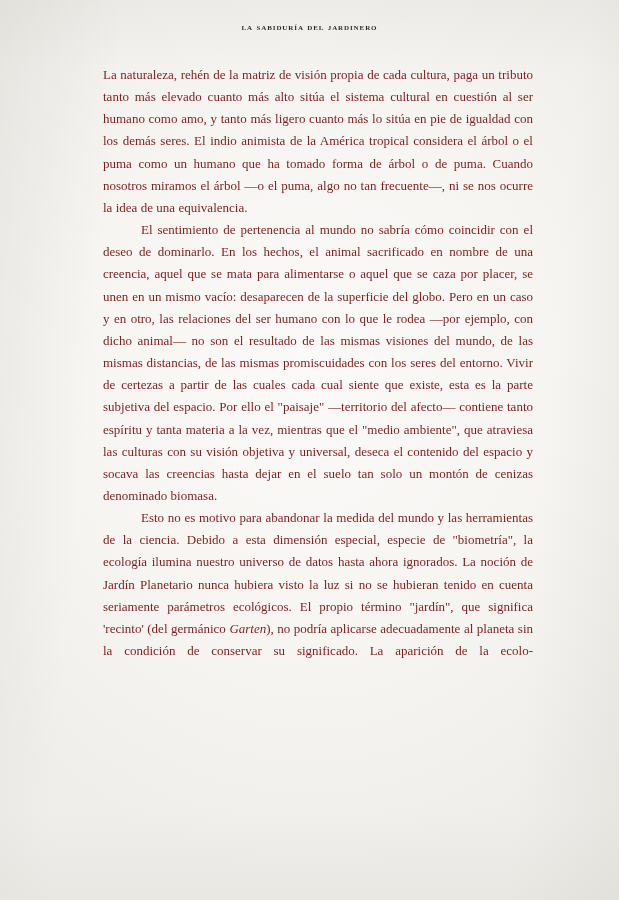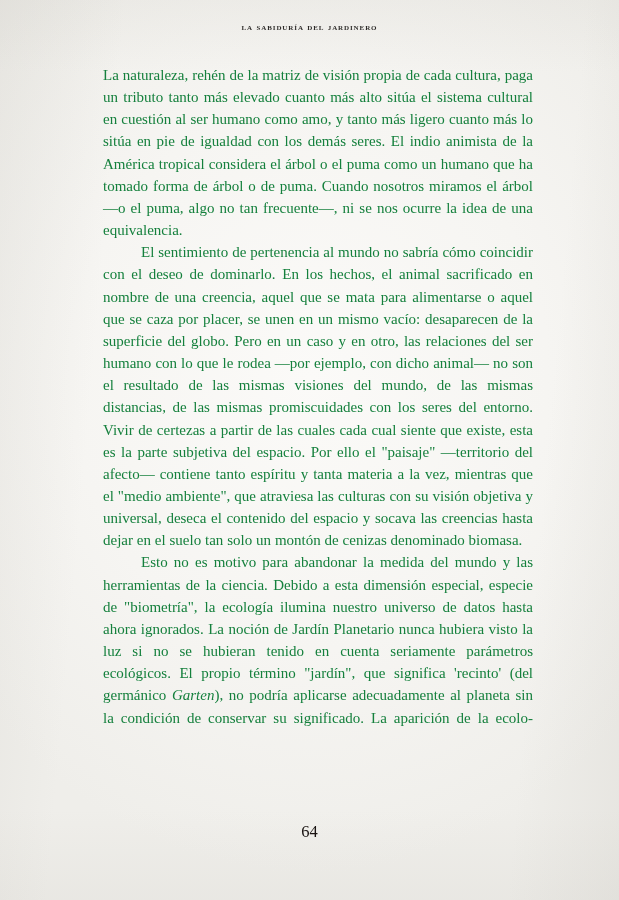--- a/index.html
+++ b/index.html
@@ -60,25 +60,25 @@
   
   .textblock {
     position: absolute;
     left: 103px;
     top: 64px;
     width: 430px;
   }
 
   .para {
     margin: 0;
-    font-size: 15px;
+    font-size: 13px;
     line-height: 22.15px;
     text-align: justify;
     text-justify: inter-word;
-    color: #15803d;
+    color: #7f1d1d;
     hyphens: manual;
     word-spacing: 0.1px;
     text-rendering: optimizeLegibility;
   }
   .para.indent {
     text-indent: 38px;
   }
   
   .para.force-justify-last::after {
     content: "";
@@ -110,15 +110,14 @@
 <div class="content">
 
   <div class="running-head">La sabiduría del jardinero</div>
 
   <div class="textblock">
     <p class="para">La naturaleza, rehén de la matriz de visión propia de cada cultura, paga un tributo tanto más elevado cuanto más alto sitúa el sistema cultural en cuestión al ser humano como amo, y tanto más ligero cuanto más lo sitúa en pie de igualdad con los demás seres. El indio animista de la América tropical considera el árbol o el puma como un humano que ha tomado forma de árbol o de puma. Cuando nosotros miramos el árbol —o el puma, algo no tan frecuente—, ni se nos ocurre la idea de una equivalencia.</p>
     <p class="para indent">El sentimiento de pertenencia al mundo no sabría cómo coincidir con el deseo de dominarlo. En los hechos, el animal sacrificado en nombre de una creencia, aquel que se mata para alimentarse o aquel que se caza por placer, se unen en un mismo vacío: desaparecen de la superficie del globo. Pero en un caso y en otro, las relaciones del ser humano con lo que le rodea —por ejemplo, con dicho animal— no son el resultado de las mismas visiones del mundo, de las mismas distancias, de las mismas promiscuidades con los seres del entorno. Vivir de certezas a partir de las cuales cada cual siente que existe, esta es la parte subjetiva del espacio. Por ello el "paisaje" —territorio del afecto— contiene tanto espíritu y tanta materia a la vez, mientras que el "medio ambiente", que atraviesa las culturas con su visión objetiva y universal, deseca el contenido del espacio y socava las creencias hasta dejar en el suelo tan solo un montón de cenizas denominado biomasa.</p>
     <p class="para indent force-justify-last">Esto no es motivo para abandonar la medida del mundo y las herramientas de la ciencia. Debido a esta dimensión especial, especie de "biometría", la ecología ilumina nuestro universo de datos hasta ahora ignorados. La noción de Jardín Planetario nunca hubiera visto la luz si no se hubieran tenido en cuenta seriamente parámetros ecológicos. El propio término "jardín", que significa 'recinto' (del germánico <em>Garten</em>), no podría aplicarse adecuadamente al planeta sin la condición de conservar su significado. La aparición de la ecolo-</p>
   </div>
 
-  <div class="folio">64</div>
 
 </div>
 
 </body></html>

